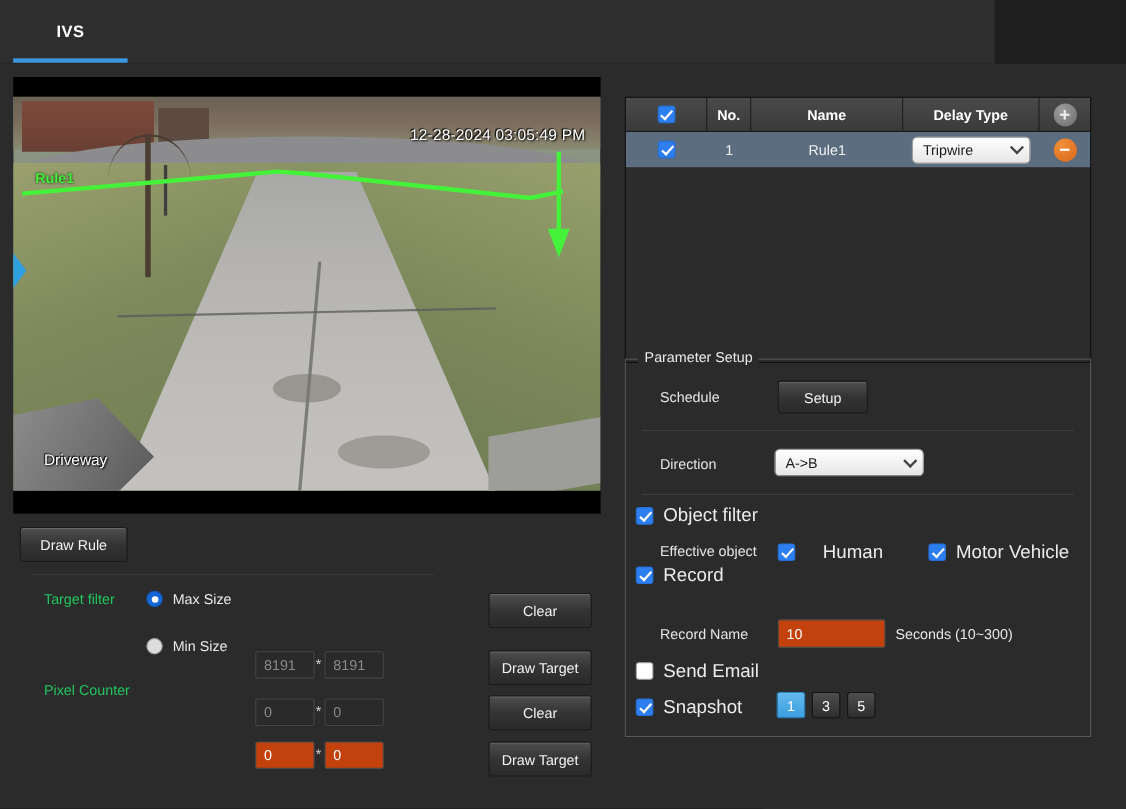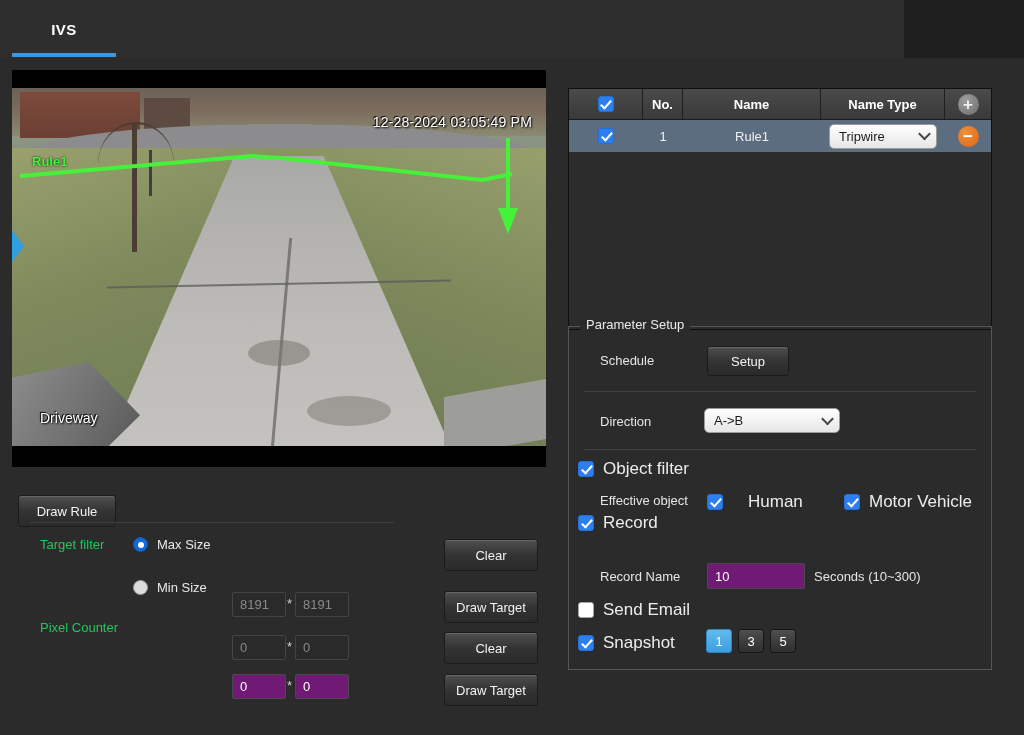--- a/index.html
+++ b/index.html
@@ -150,21 +150,21 @@
     border: 1px solid #1b1b1b;
     border-radius: 3px;
     color: #f2f2f2;
     font-size: 13px;
     font-family: "Liberation Sans", sans-serif;
     text-align: center;
     cursor: pointer;
     box-shadow: inset 0 1px 0 rgba(255,255,255,.10);
     display: flex; align-items: center; justify-content: center;
   }
-  .draw-rule { position: absolute; left: 18px; top: 421px; width: 96px; height: 30px; margin-top: 16px; }
+  .draw-rule { position: absolute; left: 18px; top: 421px; width: 96px; height: 30px; }
   .divider-l {
     position: absolute; left: 30px; top: 464px; width: 364px; height: 1px;
     background: #3d3d3d;
   }
   .lbl { position: absolute; font-size: 13px; color: #22c55e; }
   .lbl-target { left: 40px; top: 479px; }
   .lbl-pixel  { left: 40px; top: 562px; }
   .radio-row { position: absolute; display: flex; align-items: center; cursor: pointer; }
   .radio-max { left: 133px; top: 479px; }
   .radio-min { left: 133px; top: 522px; }
@@ -176,21 +176,21 @@
     box-sizing: border-box;
   }
   .radio.on { background: #1668d8; border-color: #1257b5; }
   .radio.on::after {
     content: ""; position: absolute; left: 3.5px; top: 3.5px;
     width: 6px; height: 6px; border-radius: 50%; background: #fff;
   }
   .radio-lbl { font-size: 13px; color: #e9e9e9; margin-left: 9px; }
   .num {
     position: absolute;
-    background: #701a75;
+    background: #c2410c;
     border: 1px solid #4a4a4a;
     border-radius: 2px;
     color: #fff;
     font-size: 13px;
     font-family: "Liberation Sans", sans-serif;
     padding: 0 7px;
     box-sizing: border-box;
     height: 25px;
   }
   .num.dim { color: #8a8a8a; background: #2a2a2a; border-color: #444; }
@@ -409,21 +409,21 @@
     <span>Draw Target</span>
   </div>
 
   <div class="rule-panel">
     <div class="rule-head">
       <div class="rh rh-ck">
         <span class="cbx on"></span>
       </div>
       <div class="rh rh-no">No.</div>
       <div class="rh rh-name">Name</div>
-      <div class="rh rh-type">Name Type</div>
+      <div class="rh rh-type">Delay Type</div>
       <div class="rh rh-add">
         <span class="circ-btn circ-add">+</span>
       </div>
     </div>
     <div class="rule-row">
       <div class="rc rc-ck">
         <span class="cbx on"></span>
       </div>
       <div class="rc rc-no">1</div>
       <div class="rc rc-name">Rule1</div>

